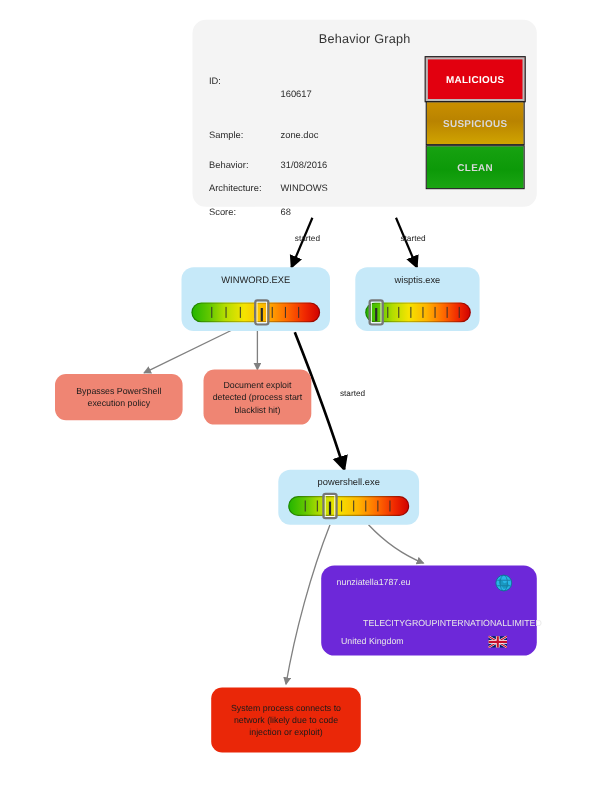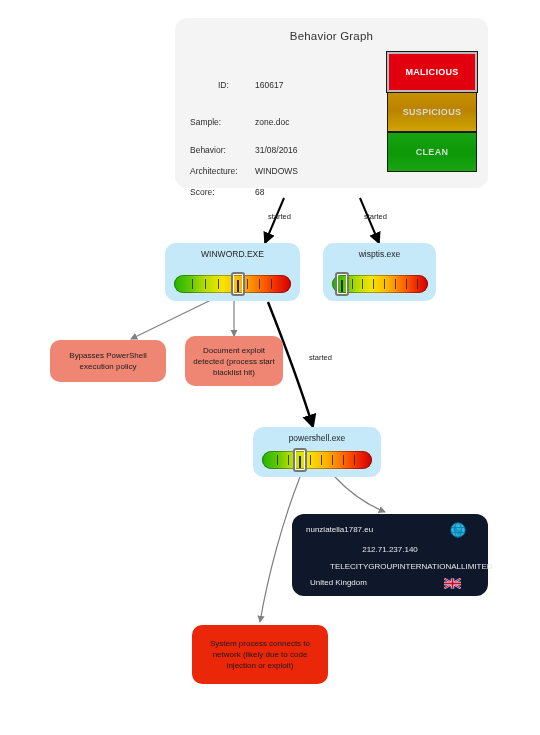--- a/index.html
+++ b/index.html
@@ -185,21 +185,21 @@
     color: #1b1b1b;
   }
 
   
   .net-box {
     position: absolute;
     left: 292px;
     top: 514px;
     width: 196px;
     height: 82px;
-    background: #0f172a;
+    background: #6d28d9;
     border-radius: 12px;
     box-sizing: border-box;
   }
   .net-domain {
     position: absolute;
     left: 14px;
     top: 11px;
     font-size: 8px;
     color: #e8e8e8;
     white-space: nowrap;
@@ -284,21 +284,21 @@
     <path d="M300,477 C283,520 268,575 260,622" stroke="#808080" stroke-width="1.2" fill="none" marker-end="url(#arrowGray)"></path>
   </svg>
 
   <div class="edge-label" style="left:268px; top:212px;">started</div>
   <div class="edge-label" style="left:364px; top:212px;">started</div>
   <div class="edge-label" style="left:309px; top:353px;">started</div>
 
   <div class="info-panel">
     <div class="panel-title">Behavior Graph</div>
 
-    <div class="kv-label" style="left:15px; top:62px;margin-left:28px;">ID:</div>
+    <div class="kv-label" style="left:15px; top:50px;">ID:</div>
     <div class="kv-value" style="left:80px; top:62px;">160617</div>
 
     <div class="kv-label" style="left:15px; top:99px;">Sample:</div>
     <div class="kv-value" style="left:80px; top:99px;">zone.doc</div>
 
     <div class="kv-label" style="left:15px; top:127px;">Behavior:</div>
     <div class="kv-value" style="left:80px; top:127px;">31/08/2016</div>
 
     <div class="kv-label" style="left:15px; top:148px;">Architecture:</div>
     <div class="kv-value" style="left:80px; top:148px;">WINDOWS</div>
@@ -373,21 +373,20 @@
     <svg class="globe-icon" viewBox="0 0 16 16">
       <circle cx="8" cy="8" r="7.2" fill="#29b6e8"></circle>
       <path d="M2 5.5h12M2 10.5h12" stroke="#1a7fa8" stroke-width="0.9" fill="none"></path>
       <ellipse cx="8" cy="8" rx="3.3" ry="7.2" stroke="#1a7fa8" stroke-width="0.9" fill="none"></ellipse>
       <path d="M4.2 3.6c1.4 .9 1 2.4 2.4 2.6 1.1 .2 .6 1.6 1.7 1.9 1.2 .3 1.6-1.2 2.8-.7
                1 .4 .4 2 1.6 2.3-.5 2.2-2.6 3.9-5 3.6-1.1-.9-.6-2.3-1.9-2.9C4.3 9.7 3.3 8 3.6 6.4
                c.1-1 .3-2 .6-2.8z" fill="#0f7fa0" opacity=".55"></path>
       <circle cx="8" cy="8" r="7.2" fill="none" stroke="#0d6f92" stroke-width="0.8"></circle>
     </svg>
 
-    <div class="net-ip">212.71.237.140</div>
     <div class="net-org">TELECITYGROUPINTERNATIONALLIMITED</div>
     <div class="net-country">United Kingdom</div>
 
     <svg class="flag-icon" viewBox="0 0 60 36">
       <rect width="60" height="36" fill="#012169"></rect>
       <path d="M0,0 L60,36 M60,0 L0,36" stroke="#ffffff" stroke-width="7"></path>
       <path d="M0,0 L60,36 M60,0 L0,36" stroke="#C8102E" stroke-width="4"></path>
       <path d="M30,0 V36 M0,18 H60" stroke="#ffffff" stroke-width="12"></path>
       <path d="M30,0 V36 M0,18 H60" stroke="#C8102E" stroke-width="7"></path>
     </svg>

